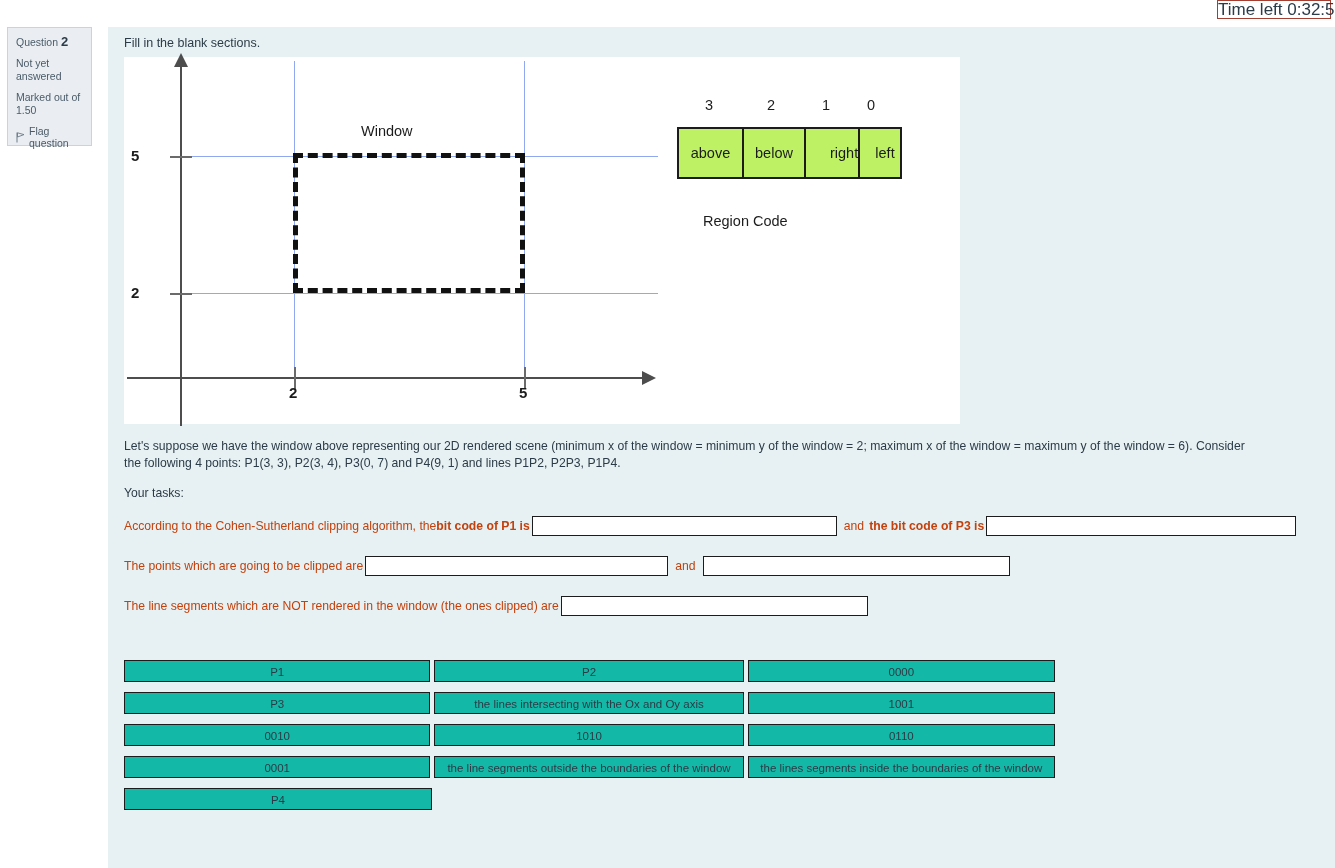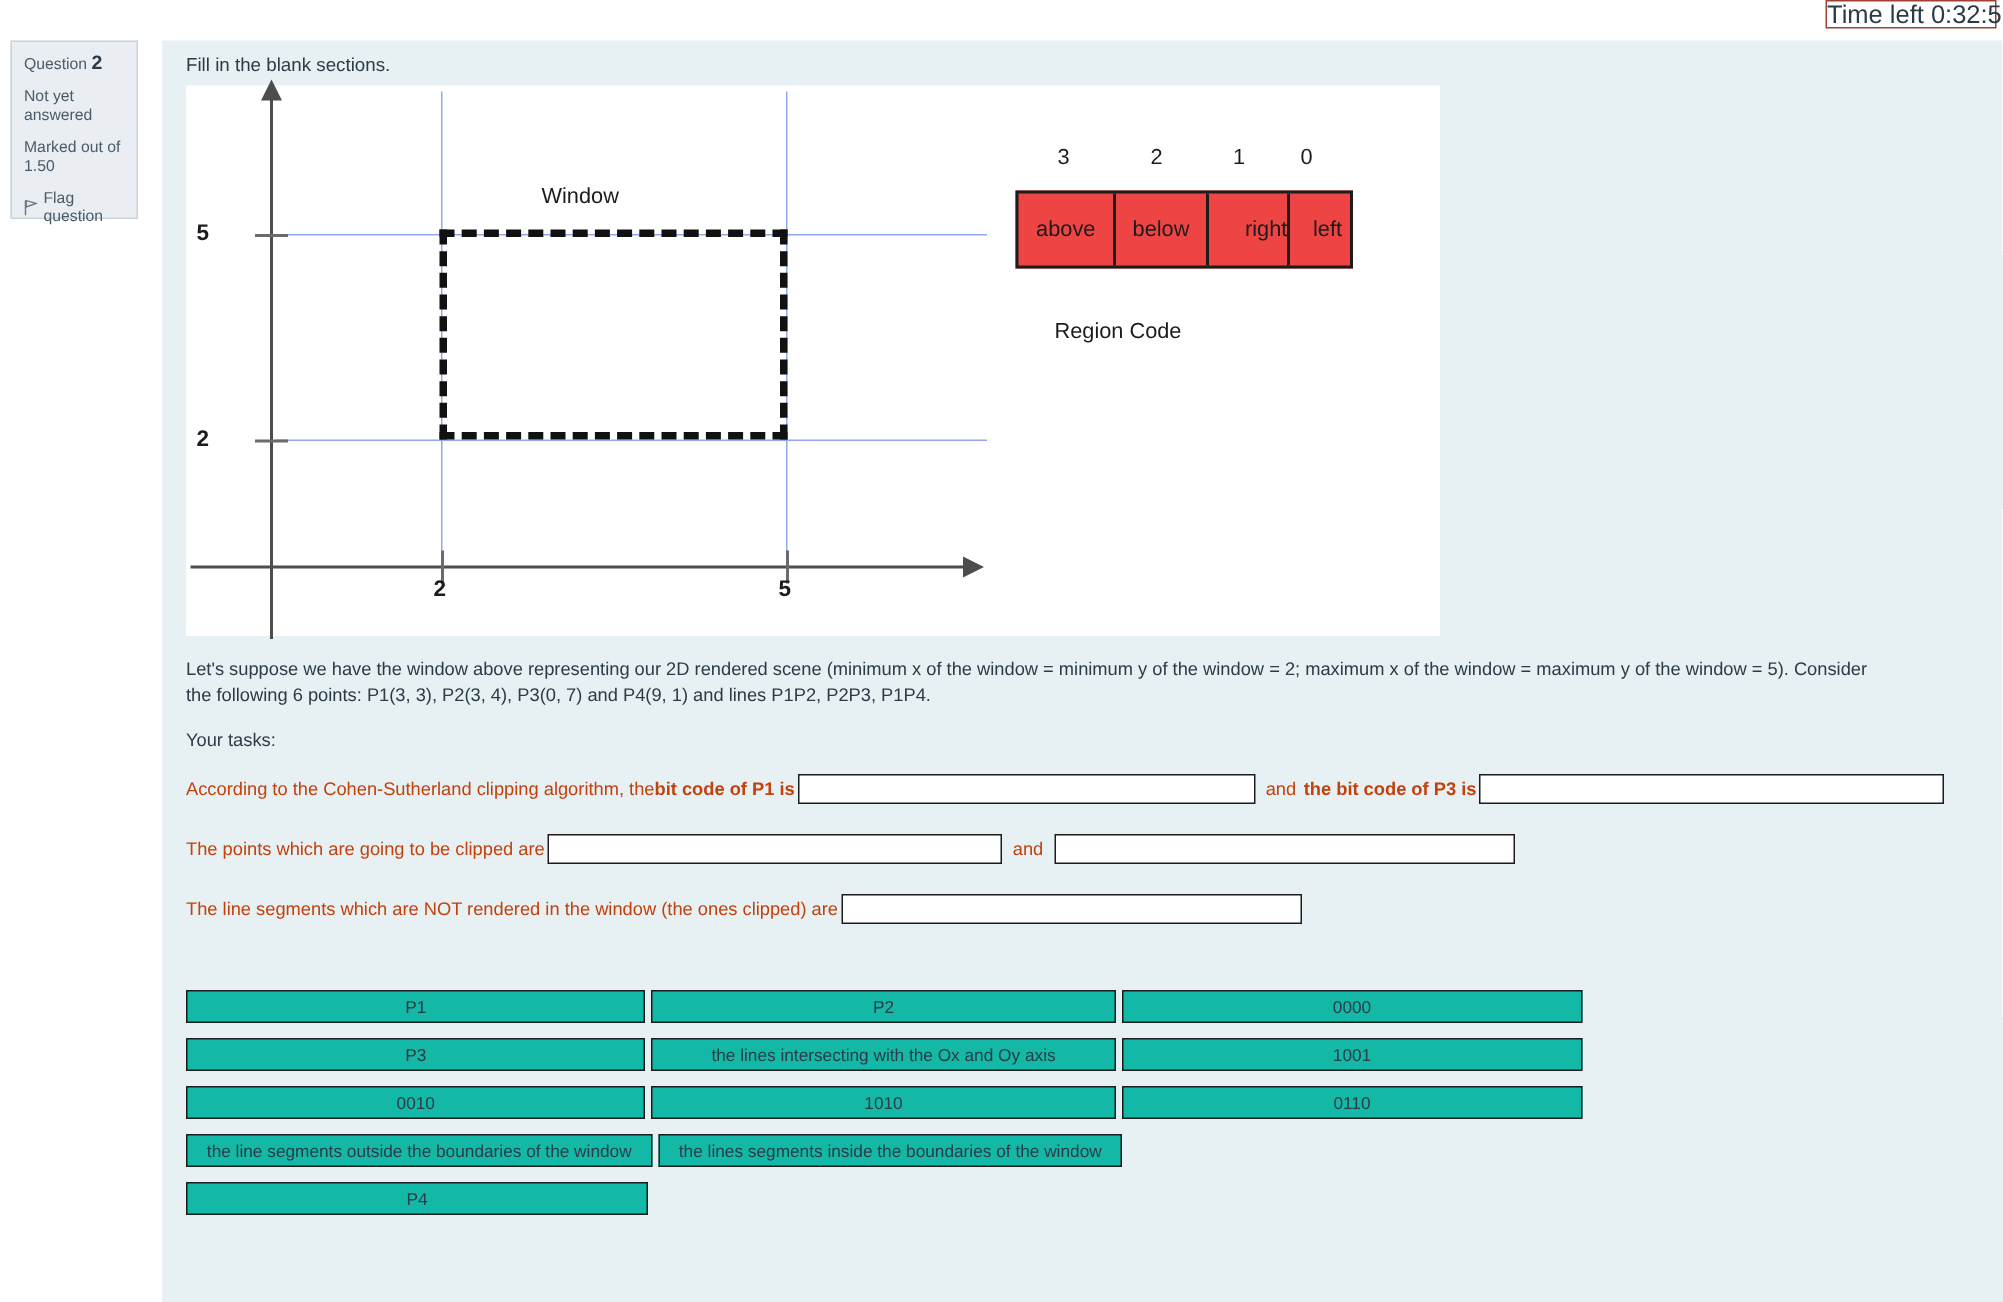--- a/index.html
+++ b/index.html
@@ -177,21 +177,21 @@
     font-size: 14.5px;
     color: #1c1c1c;
     text-align: center;
     width: 24px;
   }
   .rc-table {
     position: absolute;
     left: 0; top: 30px;
     display: flex;
     border: 2px solid #1c1c1c;
-    background: #ef4444;
+    background: #bef264;
   }
   .rc-cell {
     border-right: 2px solid #1c1c1c;
     font-size: 14.5px;
     color: #1c1c1c;
     height: 48px;
     line-height: 48px;
     text-align: center;
     box-sizing: border-box;
   }
@@ -332,21 +332,21 @@
           <div class="rc-cell" style="width:65px;">above</div>
           <div class="rc-cell" style="width:62px;">below</div>
           <div class="rc-cell" style="width:54px;padding-left:24px;">right</div>
           <div class="rc-cell" style="width:40px;">left</div>
         </div>
         <div class="rc-caption">Region Code</div>
       </div>
     </div>
 
     <div class="prose">
-      <p>Let's suppose we have the window above representing our 2D rendered scene (minimum x of the window = minimum y of the window = 2; maximum x of the window = maximum y of the window = 5). Consider the following 6 points: P1(3, 3), P2(3, 4), P3(0, 7) and P4(9, 1) and lines P1P2, P2P3, P1P4.</p>
+      <p>Let's suppose we have the window above representing our 2D rendered scene (minimum x of the window = minimum y of the window = 2; maximum x of the window = maximum y of the window = 6). Consider the following 4 points: P1(3, 3), P2(3, 4), P3(0, 7) and P4(9, 1) and lines P1P2, P2P3, P1P4.</p>
       <p class="tasks-lbl">Your tasks:</p>
     </div>
 
     <div class="blank-line">
       <span>According to the Cohen-Sutherland clipping algorithm, the </span>
       <b>bit code of P1 is</b>
       <span class="drop-box db-w300"></span>
       <span class="sep">and</span>
       <b>the bit code of P3 is</b>
       <span class="drop-box db-w310"></span>
@@ -374,20 +374,21 @@
         <div class="bank-item col-1">P3</div>
         <div class="bank-item col-2">the lines intersecting with the Ox and Oy axis</div>
         <div class="bank-item col-3">1001</div>
       </div>
       <div class="bank-row">
         <div class="bank-item col-1">0010</div>
         <div class="bank-item col-2">1010</div>
         <div class="bank-item col-3">0110</div>
       </div>
       <div class="bank-row">
+        <div class="bank-item col-1">0001</div>
         <div class="bank-item col-2">the line segments outside the boundaries of the window</div>
         <div class="bank-item col-3">the lines segments inside the boundaries of the window</div>
       </div>
       <div class="bank-row">
         <div class="bank-item col-1">P4</div>
       </div>
     </div>
 
   </div>
 </div>

